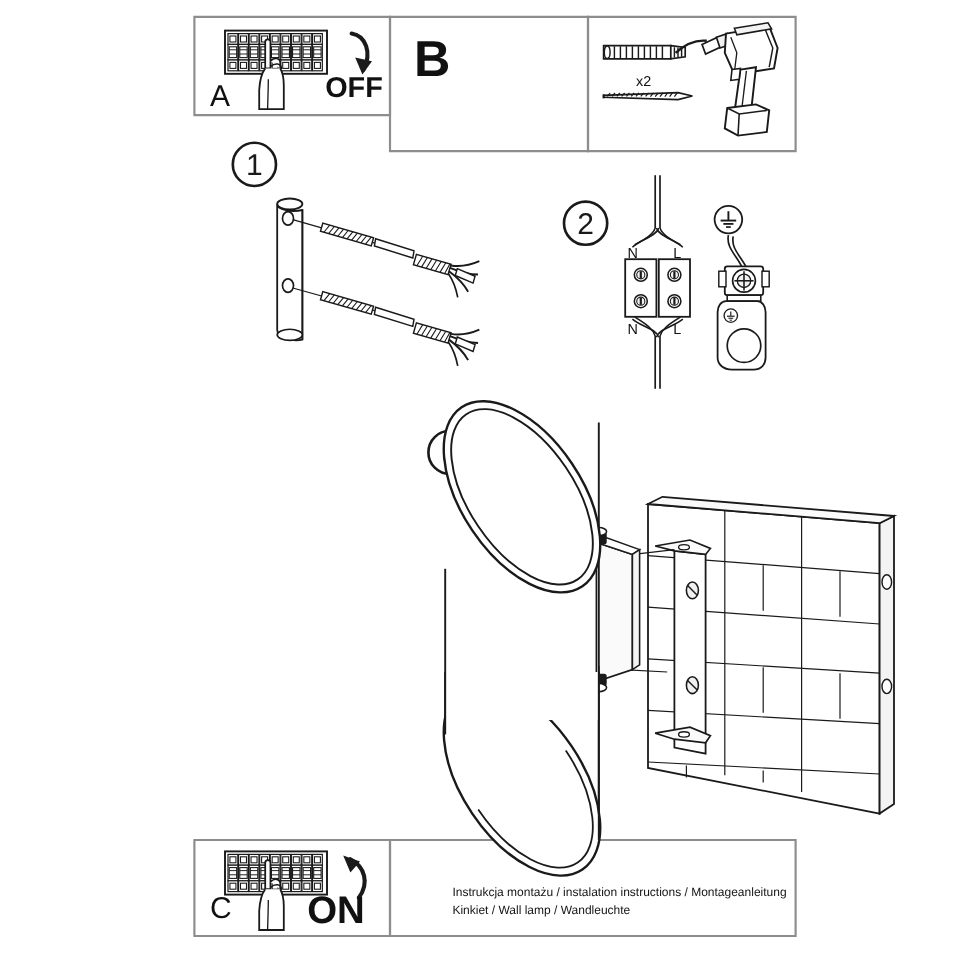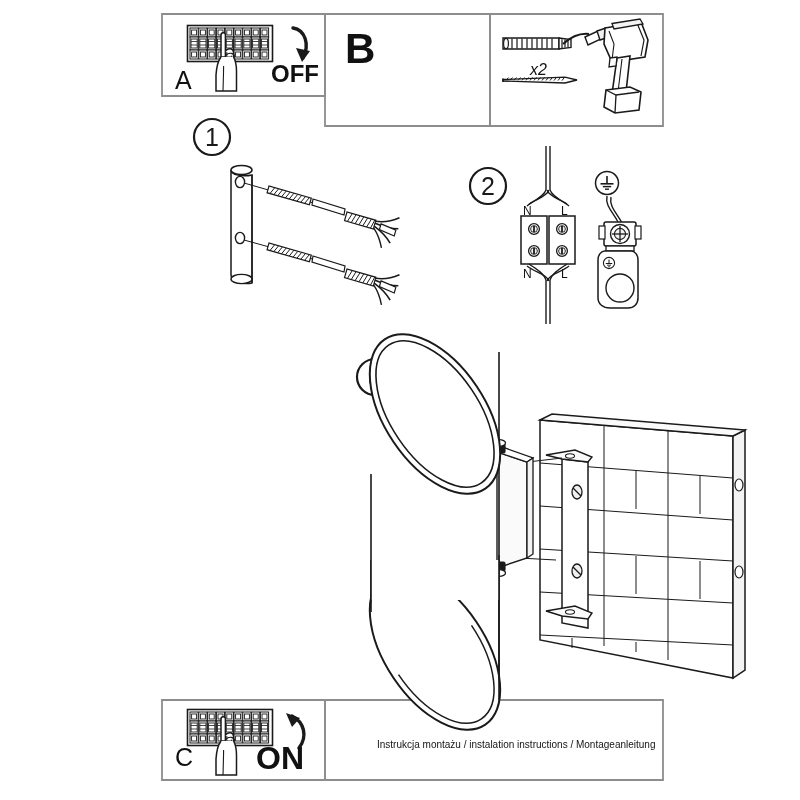--- a/index.html
+++ b/index.html
@@ -26,21 +26,21 @@
     font-family: "Liberation Sans", sans-serif;
     color: #111;
     white-space: pre;
     line-height: 1;
   }
   #label-A   { left: 175px; top: 68px;  font-size: 25px; font-weight: 400; }
   #label-B   { left: 345px; top: 28px;  font-size: 42px; font-weight: 700; }
   #label-C   { left: 175px; top: 745px; font-size: 25px; font-weight: 400; }
   #label-OFF { left: 251px; top: 62px;  font-size: 24px; font-weight: 700; margin-left: 20px; }
   #label-ON  { left: 256px; top: 742px; font-size: 32px; font-weight: 700; }
-  #label-x2  { left: 530px; top: 62px;  font-size: 16px; font-style: italic; font-weight: 400; }
+  #label-x2  { left: 530px; top: 62px;  font-size: 12px; font-weight: 400; }
   #label-N1  { left: 523px; top: 205px; font-size: 12px; }
   #label-L1  { left: 561px; top: 205px; font-size: 12px; }
   #label-N2  { left: 523px; top: 268px; font-size: 12px; }
   #label-L2  { left: 561px; top: 268px; font-size: 12px; }
   #footer-text {
     position: absolute;
     left: 337px;
     top: 737px;
     font-size: 10px;
     line-height: 15px;
@@ -416,13 +416,14 @@
 <div class="lbl" id="label-ON">ON</div>
 <div class="lbl" id="label-x2">x2</div>
 
 <div class="lbl" id="label-N1">N</div>
 <div class="lbl" id="label-L1">L</div>
 <div class="lbl" id="label-N2">N</div>
 <div class="lbl" id="label-L2">L</div>
 
 <div id="footer-text">
   <div>Instrukcja montażu / instalation instructions / Montageanleitung</div>
+  <div>Kinkiet / Wall lamp / Wandleuchte</div>
 </div>
 
 </body></html>

